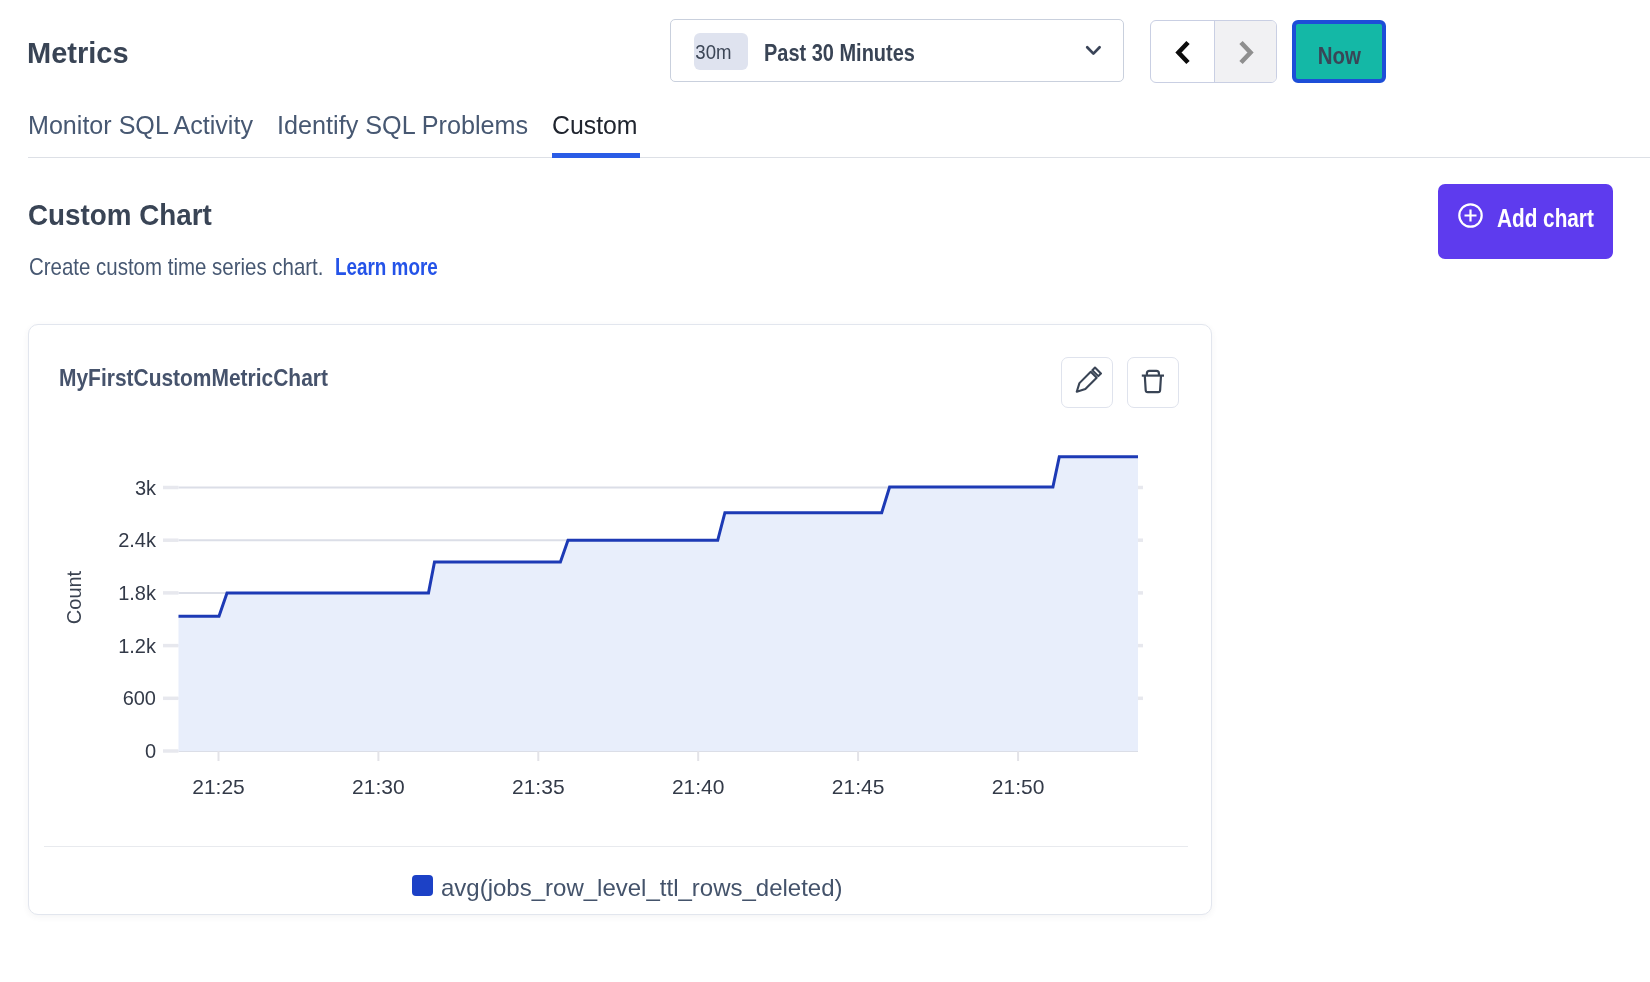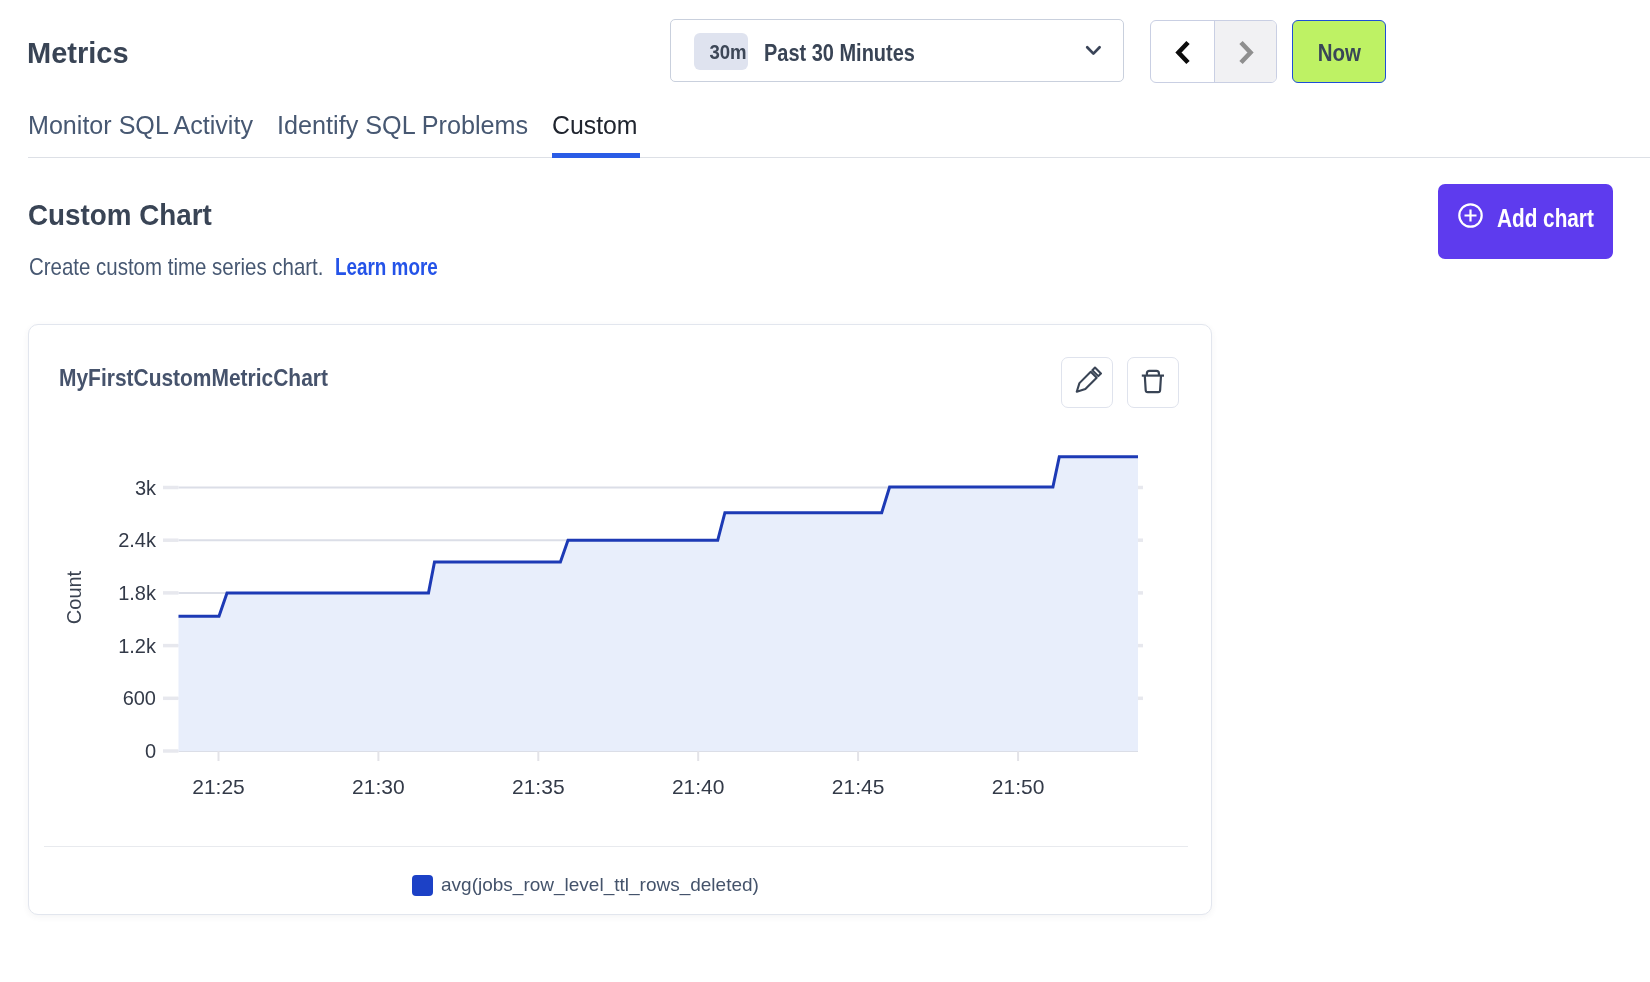--- a/index.html
+++ b/index.html
@@ -5,36 +5,36 @@
   * { margin:0; padding:0; box-sizing:border-box; }
   html,body { width:1650px; height:982px; background:#ffffff; font-family:"Liberation Sans", sans-serif; overflow:hidden; }
   .abs { position:absolute; }
 </style>
 </head>
 <body>
 
 <div class="abs" id="h1" style="left:27px; top:36px; font-size:30px; font-weight:700; color:#394455; transform:translateZ(0) scaleX(0.967); transform-origin:0 0; white-space:nowrap;">Metrics</div>
 
 <div class="abs" style="left:670px; top:19px; width:454px; height:63px; border:1px solid #c9d0dd; border-radius:5px; background:#fff;"></div>
-<div class="abs" style="left:694px; top:33px; width:54px; height:37px; background:#dfe3ef; border-radius:6px; text-align:right; line-height:38px; font-size:20px; font-weight:700; color:#3d4757;"><span style="display:inline-block; transform:translateZ(0) scaleX(0.93);">30m</span></div>
+<div class="abs" style="left:694px; top:33px; width:54px; height:37px; background:#dfe3ef; border-radius:6px; text-align:left; line-height:38px; font-size:20px; font-weight:400; color:#3d4757;"><span style="display:inline-block; transform:translateZ(0) scaleX(0.93);">30m</span></div>
 <div class="abs" style="left:764px; top:19px; height:63px; line-height:67px; font-size:24px; font-weight:700; color:#394455; transform:translateZ(0) scaleX(0.832); transform-origin:0 50%; white-space:nowrap;">Past 30 Minutes</div>
 <svg class="abs" style="left:1085px; top:45px;" width="17" height="12" viewBox="0 0 17 12">
     <path d="M2.2 2.2 L8.4 8.6 L14.6 2.2" fill="none" stroke="#3a4458" stroke-width="2.7" stroke-linecap="round" stroke-linejoin="round"></path>
   </svg>
 
 <div class="abs" style="left:1150px; top:20px; width:127px; height:63px; border:1px solid #c9cfe3; border-radius:6px; background:#fff; overflow:hidden;">
   <div class="abs" style="left:63px; top:0; width:64px; height:63px; background:#f1f1f3; border-left:1px solid #c9cfe3;"></div>
   <svg class="abs" style="left:24px; top:19px;" width="16" height="25" viewBox="0 0 16 25">
       <path d="M13 2.5 L3.5 12.5 L13 22.5" fill="none" stroke="#0c0c0c" stroke-width="4.6" stroke-linejoin="miter"></path>
     </svg>
   <svg class="abs" style="left:87px; top:19px;" width="16" height="25" viewBox="0 0 16 25">
       <path d="M3 2.5 L12.5 12.5 L3 22.5" fill="none" stroke="#8f8f8f" stroke-width="4.6" stroke-linejoin="miter"></path>
     </svg>
 </div>
-<div class="abs" style="left:1292px; top:20px; width:94px; height:63px; border:1px solid #1d4ed8; border-radius:6px; background:#bef264; text-align:center; line-height:65px; font-size:23px; font-weight:700; color:#394657;"><span style="display:inline-block; transform:translateZ(0) scaleX(0.89);">Now</span></div>
+<div class="abs" style="left:1292px; top:20px; width:94px; height:63px; border:4px solid #1d4ed8; border-radius:6px; background:#14b8a6; text-align:center; line-height:65px; font-size:23px; font-weight:700; color:#394657;"><span style="display:inline-block; transform:translateZ(0) scaleX(0.89);">Now</span></div>
 
 <div class="abs" style="left:28px; top:110px; font-size:26px; color:#475872; transform:translateZ(0) scaleX(0.965); transform-origin:0 0; white-space:nowrap;">Monitor SQL Activity</div>
 <div class="abs" style="left:277px; top:110px; font-size:26px; color:#475872; transform:translateZ(0) scaleX(0.969); transform-origin:0 0; white-space:nowrap;">Identify SQL Problems</div>
 <div class="abs" style="left:552px; top:110px; font-size:26px; color:#20252f; transform:translateZ(0) scaleX(0.955); transform-origin:0 0; white-space:nowrap;">Custom</div>
 <div class="abs" style="left:28px; top:157px; width:1622px; height:1px; background:#dde0e6;"></div>
 <div class="abs" style="left:552px; top:153px; width:88px; height:5px; background:#2a5ce6;"></div>
 
 <div class="abs" style="left:28px; top:198px; font-size:30px; font-weight:700; color:#394455; transform:translateZ(0) scaleX(0.927); transform-origin:0 0; white-space:nowrap;">Custom Chart</div>
 <div class="abs" style="left:29px; top:253px; font-size:24px; color:#475872; transform:translateZ(0) scaleX(0.8525); transform-origin:0 0; white-space:nowrap;">Create custom time series chart.</div>
 <div class="abs" style="left:335px; top:253px; font-size:24px; font-weight:700; color:#2453e8; transform:translateZ(0) scaleX(0.786); transform-origin:0 0; white-space:nowrap;">Learn more</div>
@@ -118,13 +118,13 @@
     <text x="538.3" y="794">21:35</text>
     <text x="698.2" y="794">21:40</text>
     <text x="858.1" y="794">21:45</text>
     <text x="1018.1" y="794">21:50</text>
   </g>
   <text x="81" y="597.5" font-size="20px" fill="#3a4250" text-anchor="middle" font-family="Liberation Sans, sans-serif" transform="rotate(-90 81 597.5)">Count</text>
 </svg>
 
 <div class="abs" style="left:44px; top:846px; width:1144px; height:1px; background:#e8eaee;"></div>
 <div class="abs" style="left:412px; top:875px; width:21px; height:21px; background:#1c41c6; border-radius:4px;"></div>
-<div class="abs" style="left:441px; top:874px; font-size:19px; color:#44536b; white-space:nowrap;">avg(jobs_row_level_ttl_rows_deleted)</div>
+<div class="abs" style="left:441px; top:874px; font-size:24px; color:#44536b; white-space:nowrap;">avg(jobs_row_level_ttl_rows_deleted)</div>
 
 </body></html>

